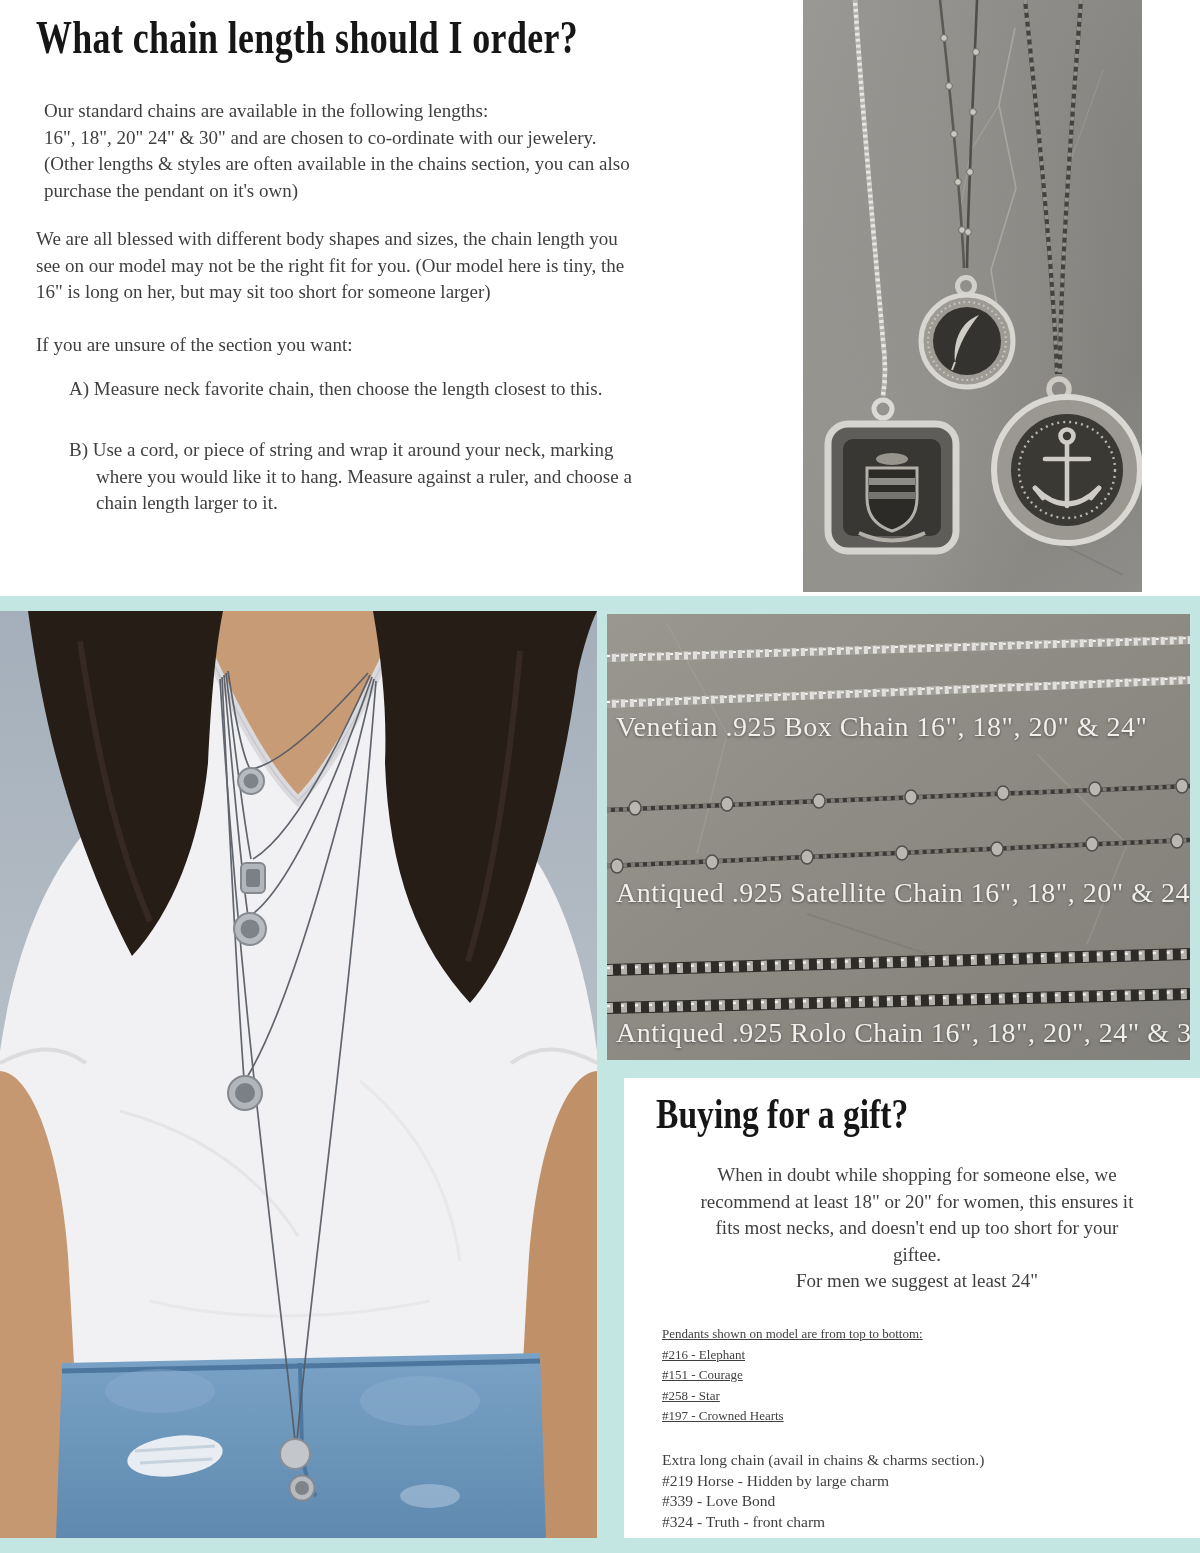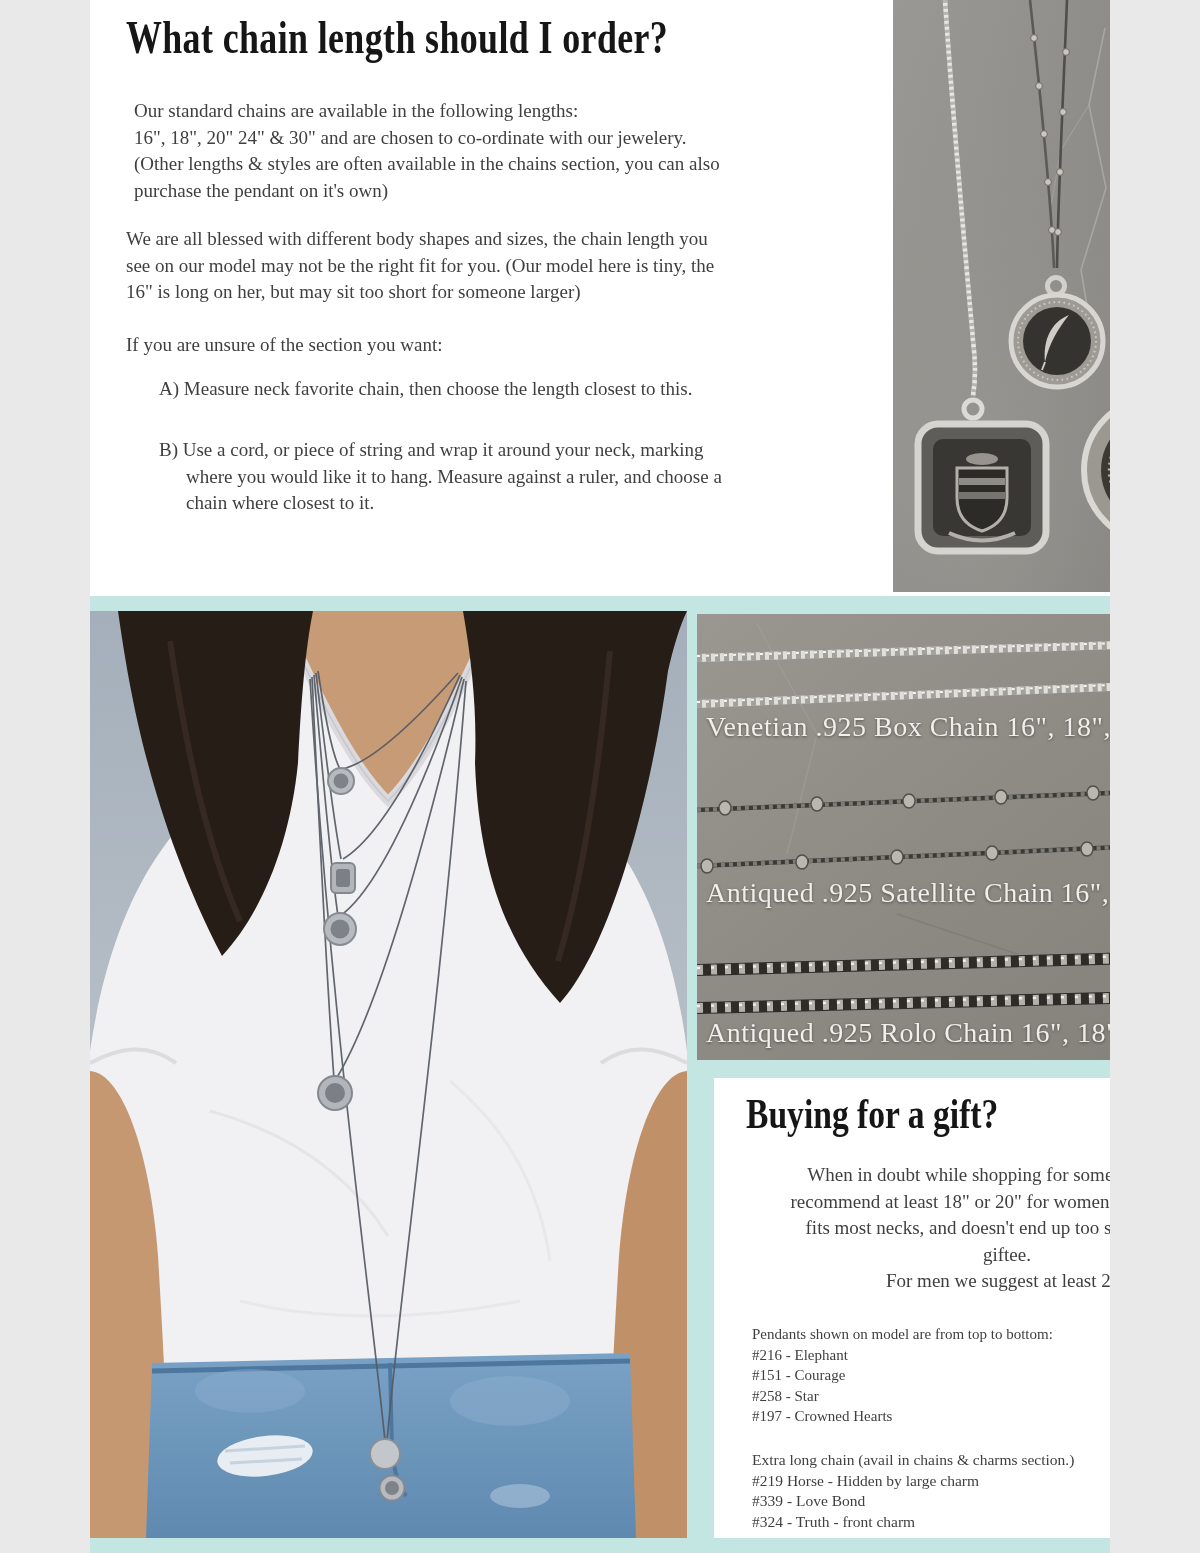--- a/index.html
+++ b/index.html
@@ -1,17 +1,17 @@
 <!DOCTYPE html>
 <html><head>
 <meta charset="utf-8">
 <style>
   html,body{margin:0;padding:0;background:#e9e9e9;}
   .page{
-    position:relative;width:1020px;height:1553px;margin:0 auto;
+    position:relative;width:1200px;height:1553px;margin:0 auto;
     background:#ffffff;overflow:hidden;
     font-family:"Liberation Serif", serif;
   }
   
   .intro{position:absolute;left:36px;top:14px;width:740px;color:#3d3d3d;}
   .page-title{
     margin:0;font-size:46px;font-weight:700;color:#161616;line-height:1.05;
     transform:scaleX(.78);transform-origin:0 0;white-space:nowrap;letter-spacing:.5px;
   }
   .body-text{font-size:19px;line-height:26.5px;color:#3f3f3f;white-space:pre-line;}
@@ -35,21 +35,21 @@
   .chain-label.l2{top:263px;}
   .chain-label.l3{top:403px;}
   
   .gift-card{position:absolute;left:608px;top:1078px;width:582px;height:460px;background:#ffffff;margin-left:16px;}
   .gift-title{
     margin:0;position:absolute;left:32px;top:12px;
     font-size:42px;font-weight:700;color:#161616;
     transform:scaleX(.8);transform-origin:0 0;white-space:nowrap;
   }
   .gift-body{position:absolute;left:38px;top:84px;width:510px;font-size:19px;line-height:26.5px;color:#3f3f3f;white-space:pre-line;text-align:center;}
-  .gift-notes-1{position:absolute;left:38px;top:246px;width:520px;font-size:15px;line-height:20.5px;color:#3f3f3f;white-space:pre-line;}
+  .gift-notes-1{position:absolute;left:38px;top:246px;width:520px;font-size:13px;line-height:20.5px;color:#3f3f3f;white-space:pre-line;text-decoration:underline;}
   .gift-notes-2{position:absolute;left:38px;top:372px;width:520px;font-size:15.5px;line-height:20.5px;color:#3f3f3f;white-space:pre-line;}
   svg{display:block;}
 </style>
 </head>
 <body>
 
 <div class="page">
 
   <div class="intro">
     <h1 class="page-title">What chain length should I order?</h1>
@@ -58,21 +58,21 @@
 (Other lengths &amp; styles are often available in the chains section, you can also
 purchase the pendant on it's own)</div>
     <div class="body-text p2">We are all blessed with different body shapes and sizes, the chain length you
 see on our model may not be the right fit for you. (Our model here is tiny, the
 16" is long on her, but may sit too short for someone larger)</div>
     <div class="body-text p3">If you are unsure of the section you want:</div>
     <div class="opt-a">A) Measure neck favorite chain, then choose the length closest to this.</div>
     <div class="opt-b">
       <div>B) Use a cord, or piece of string and wrap it around your neck, marking</div>
       <div class="cont">where you would like it to hang. Measure against a ruler, and choose a</div>
-      <div class="cont">chain where closest to it.</div>
+      <div class="cont">chain length larger to it.</div>
     </div>
   </div>
 
   <div class="pendants-photo">
     <svg width="339" height="592" viewBox="0 0 339 592">
       <defs>
         <linearGradient id="slateA" x1="0" y1="0" x2="1" y2="1">
           <stop offset="0" stop-color="#9a9894"></stop>
             <stop offset=".45" stop-color="#8b8985"></stop>
           <stop offset=".8" stop-color="#807e7a"></stop>

